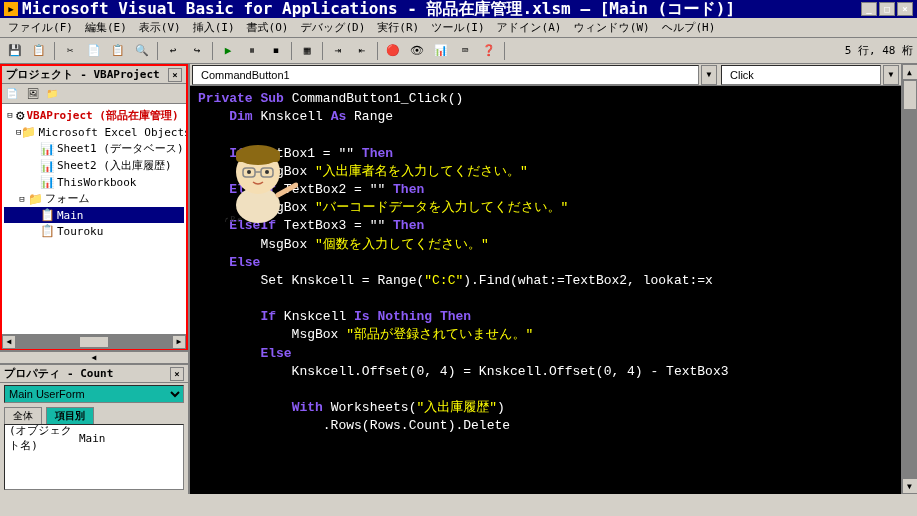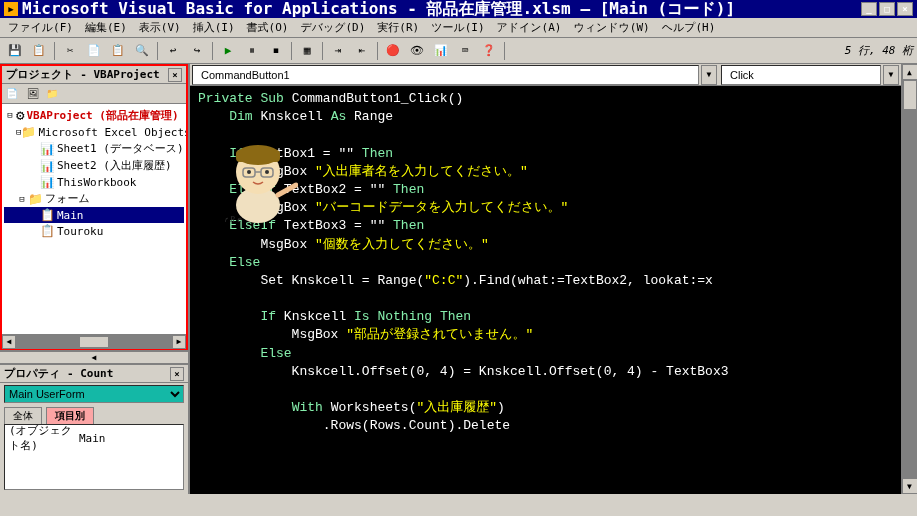--- a/index.html
+++ b/index.html
@@ -89,21 +89,20 @@
     .tb-sep {
       width: 1px;
       height: 18px;
       background: #808080;
       margin: 0 2px;
     }
     .tb-status {
       margin-left: auto;
       font-size: 11px;
       color: #000;
-      font-style: italic;
     }
 
     
     .left-panel {
       width: 190px;
       height: 100%;
       border-right: 2px solid #808080;
       display: flex;
       flex-direction: column;
     }
@@ -229,21 +228,21 @@
     }
     .props-tab {
       padding: 1px 8px;
       border: 1px solid #808080;
       border-bottom: none;
       background: #d4d0c8;
       font-size: 10px;
       cursor: pointer;
     }
     .props-tab.active {
-      background: #fca5a5;
+      background: #14b8a6;
       font-weight: bold;
     }
     .props-content {
       flex: 1;
       background: white;
       border: 1px inset #808080;
       margin: 0 4px 4px;
       font-size: 11px;
       padding: 4px;
     }
@@ -299,21 +298,21 @@
       font-family: 'MS Gothic', 'Courier New', monospace;
       font-size: 13px;
       padding: 4px 8px;
       overflow: auto;
       line-height: 1.4;
     }
     .code-line {
       display: block;
       white-space: pre;
     }
-    .kw-cyan { color: #86efac; }
+    .kw-cyan { color: #8b5cf6; font-weight: bold; }
     .kw-white { color: #ffffff; }
     .kw-yellow { color: #ffff00; }
 
     
     .right-scrollbar {
       width: 16px;
       background: #d4d0c8;
       border-left: 1px solid #808080;
       display: flex;
       flex-direction: column;

